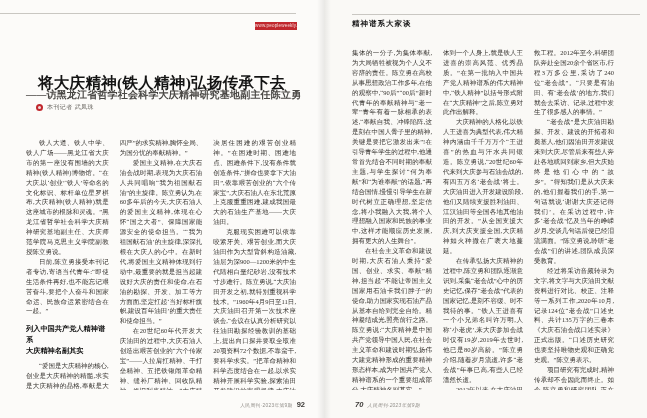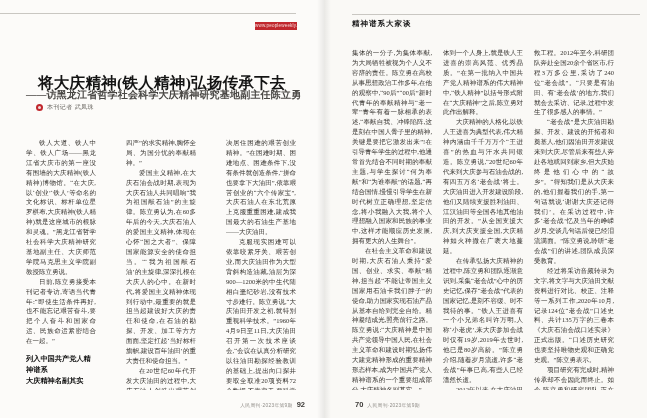--- a/index.html
+++ b/index.html
@@ -28,33 +28,33 @@
   .byline{position:absolute;left:36px;top:103px;height:9px;display:flex;align-items:center;gap:4px;}
   .logo-dot{width:7px;height:7px;border-radius:50%;background:#c0272d;position:relative;flex:0 0 auto;}
   .logo-dot::after{content:"";position:absolute;left:2px;top:2px;width:3px;height:3px;border-radius:50%;background:#fcfbf9;opacity:.85;}
   .byline-text{font-size:6px;color:#6b6863;font-family:"Liberation Sans","DejaVu Sans",sans-serif;letter-spacing:0.4px;}
   
   .topline-right{position:absolute;left:28px;top:14px;width:288px;height:1px;background:#c9c7c2;}
   .section-header{position:absolute;left:28px;top:19px;margin:0;font-size:7.5px;font-weight:900;
     color:#1a1a1a;letter-spacing:1px;}
   
   .body-cols{position:absolute;display:flex;gap:11px;}
-  .page-left .body-cols{left:26px;top:138px;width:270px;height:252px;gap:30px;}
+  .page-left .body-cols{left:26px;top:138px;width:270px;height:252px;}
   .page-right .body-cols{left:28px;top:48px;width:262px;height:342px;}
   .col{flex:1 1 0;overflow:hidden;font-size:6.5px;line-height:9.9px;
     text-align:justify;color:#35322e;letter-spacing:0;}
   .para{margin:0;text-indent:2em;}
   .para.no-indent{text-indent:0;}
   .subhead{margin:7px 0 5px;font-size:7.2px;line-height:11px;font-weight:bold;color:#121212;
     font-family:"Liberation Sans","DejaVu Sans",sans-serif;white-space:pre-line;text-align:left;}
   
   .footer{position:absolute;bottom:9px;display:flex;align-items:baseline;gap:4px;
     font-family:"Liberation Sans","DejaVu Sans",sans-serif;}
   .footer-left{right:19px;}
-  .footer-right{left:31px;}
+  .footer-right{left:31px;font-style:italic;}
   .footer .journal{font-size:4.8px;color:#8f8c87;letter-spacing:0.3px;}
   .footer .pageno{font-size:7.5px;font-weight:bold;color:#3c3a37;}
 </style>
 </head>
 <body>
 
 <div class="spread">
 
   <div class="page page-left">
     <div class="topline-left"></div>

